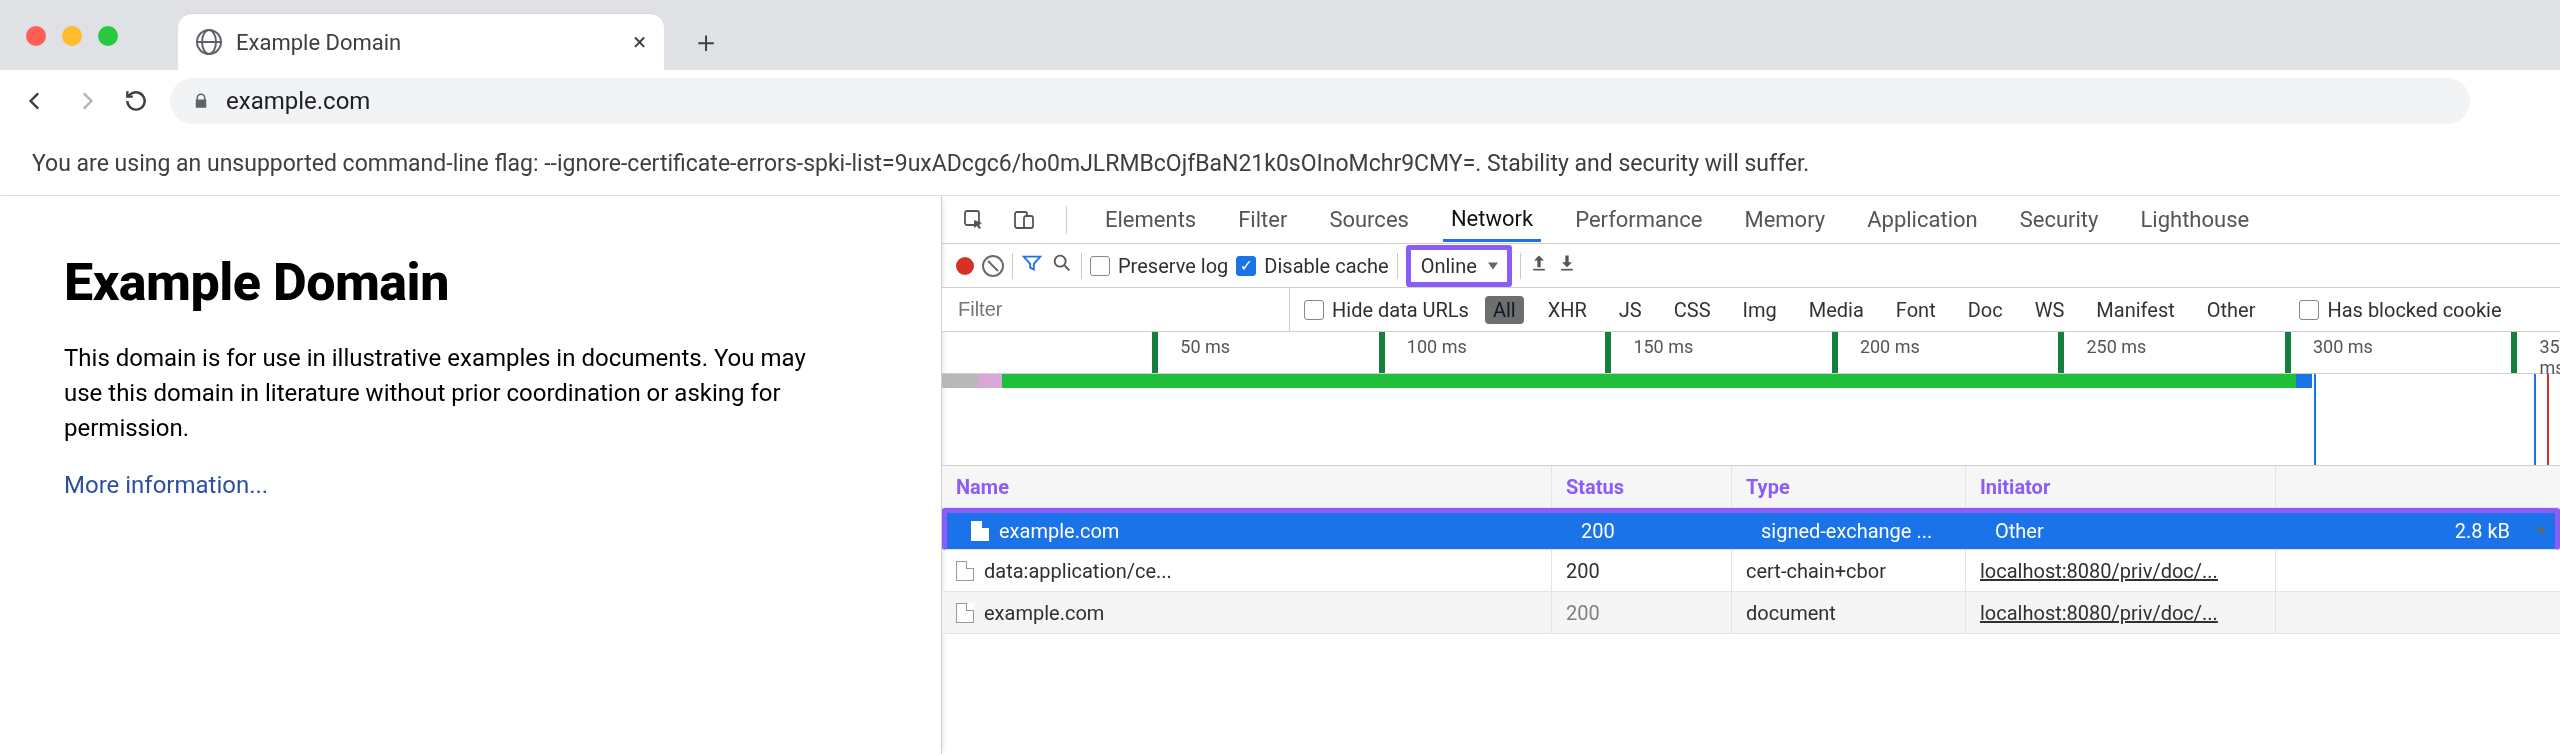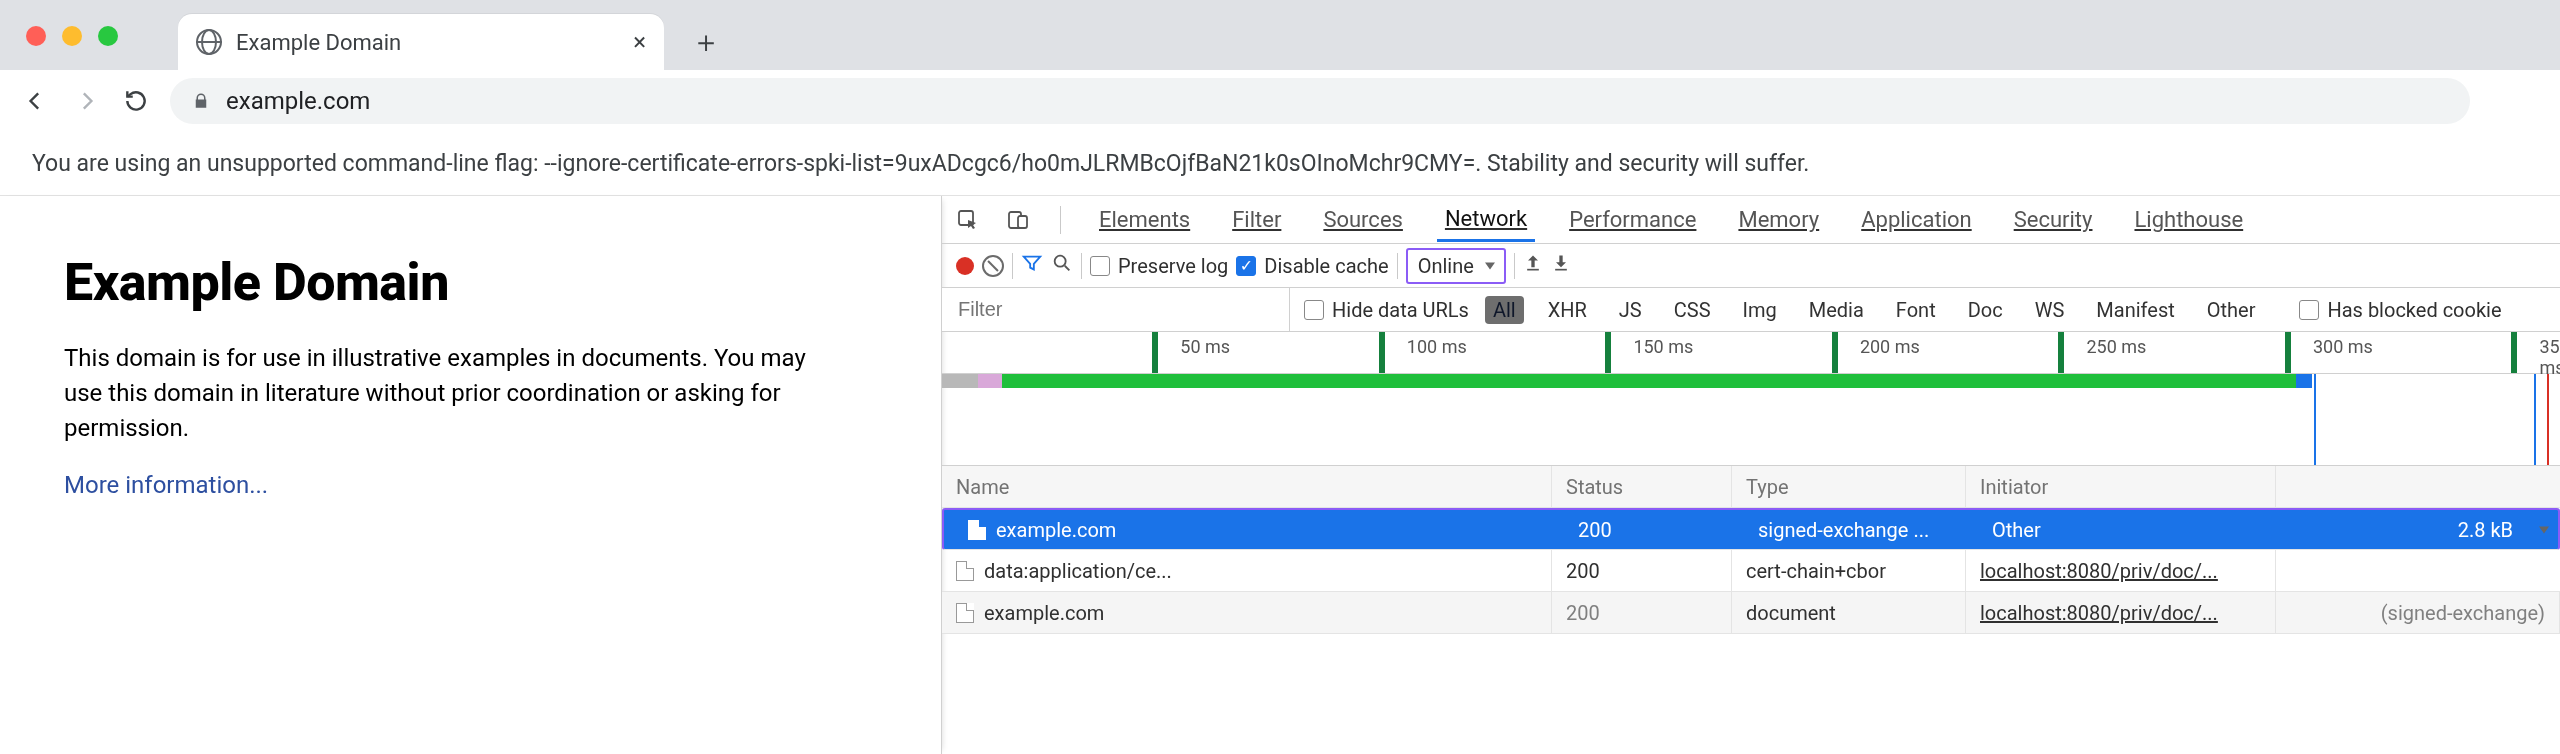--- a/index.html
+++ b/index.html
@@ -30,55 +30,55 @@
   .split{display:flex;height:calc(754px - 70px - 62px - 64px);}
 
   
   .page{width:942px;flex:0 0 942px;padding:56px 64px;border-right:1px solid #d0d0d0;box-shadow:4px 0 6px -4px rgba(0,0,0,.15);}
   .page h1{font-size:52px;font-weight:800;letter-spacing:-0.5px;margin-bottom:28px;}
   .page p{font-size:24px;line-height:1.45;margin-bottom:26px;max-width:760px;}
   .page a{font-size:24px;color:#2d4fa0;text-decoration:none;}
 
   
   .dev{flex:1;display:flex;flex-direction:column;font-size:20px;color:#303030;}
-  .dev-tabs{display:flex;align-items:center;height:48px;border-bottom:1px solid #d0d0d0;padding:0 14px;gap:26px;text-decoration:underline;}
+  .dev-tabs{display:flex;align-items:center;height:48px;border-bottom:1px solid #d0d0d0;padding:0 20px;gap:26px;}
   .dev-tabs .sep{width:1px;height:28px;background:#c9c9c9;margin:0 4px;}
   .dtab{padding:8px 8px;color:#555;font-size:22px;}
   .dtab.act{color:#111;border-bottom:3px solid #1a73e8;}
   .dev-tabs svg{display:block;}
 
   .dev-toolbar{display:flex;align-items:center;height:44px;border-bottom:1px solid #d0d0d0;padding:0 14px;gap:8px;}
   .rec{width:18px;height:18px;background:#d93025;border-radius:50%;}
   .noentry{width:22px;height:22px;border:2.5px solid #6b6b6b;border-radius:50%;position:relative;}
   .noentry::after{content:"";position:absolute;left:2px;right:2px;top:50%;border-top:2.5px solid #6b6b6b;transform:translateY(-50%) rotate(45deg);}
   .funnel{color:#1a73e8;}
   .chk{display:flex;align-items:center;gap:8px;font-size:20px;}
   .cb{width:20px;height:20px;border:1.5px solid #888;border-radius:3px;display:inline-flex;align-items:center;justify-content:center;}
   .cb.on{background:#1a73e8;border-color:#1a73e8;color:#fff;font-size:16px;}
-  .sel{border:2px solid #8b5cf6;border-radius:3px;padding:4px 30px 4px 10px;font-size:20px;position:relative;}
+  .sel{border:5px solid #8b5cf6;border-radius:3px;padding:4px 30px 4px 10px;font-size:20px;position:relative;}
   .sel::after{content:"";position:absolute;right:9px;top:50%;width:0;height:0;border-left:5px solid transparent;border-right:5px solid transparent;border-top:7px solid #666;transform:translateY(-50%);}
   .vline{width:1px;height:26px;background:#c9c9c9;}
 
   .filterbar{display:flex;align-items:center;height:44px;border-bottom:1px solid #d0d0d0;}
   .filt-in{border:none;background:#fff;border-right:1px solid #d0d0d0;height:100%;padding:0 16px;font-size:20px;color:#888;width:348px;}
   .pill{padding:2px 8px;border-radius:4px;font-size:20px;color:#333;}
   .pill.on{background:#6e6e6e;color:#0f172a;}
   .types{display:flex;align-items:center;gap:16px;padding-left:14px;}
 
   .timeline{height:42px;border-bottom:1px solid #d0d0d0;position:relative;font-size:18px;color:#555;}
   .tick{position:absolute;top:0;height:100%;border-left:6px solid #15803d;padding-left:22px;display:flex;align-items:flex-start;}
   .tick span{margin-top:4px;}
 
   .overview{height:92px;border-bottom:1px solid #d0d0d0;position:relative;}
   .ov-bar{position:absolute;top:0;height:14px;}
   .ov-ln{position:absolute;top:0;bottom:0;width:2px;}
 
   .table{display:flex;flex-direction:column;}
   .thead,.trow{display:flex;align-items:center;height:42px;border-bottom:1px solid #e4e4e4;font-size:20px;}
-  .thead{background:#f6f6f6;color:#737373;font-weight:400;}
+  .thead{background:#f6f6f6;color:#8b5cf6;font-weight:700;}
   .cell{padding:0 14px;overflow:hidden;text-overflow:ellipsis;white-space:nowrap;border-right:1px solid #e4e4e4;height:100%;display:flex;align-items:center;}
   .c-name{flex:0 0 610px;} .c-status{flex:0 0 180px;} .c-type{flex:0 0 234px;} .c-init{flex:0 0 310px;text-align:center;} .c-size{flex:1;justify-content:flex-end;}
   .trow.sel{background:#1a73e8;color:#fff;}
   .trow.sel .cell{border-right-color:#1a73e8;}
   .ficon{width:18px;height:20px;border:1.5px solid #999;margin-right:10px;background:#fff;position:relative;}
   .ficon::after{content:"";position:absolute;right:-1px;top:-1px;width:7px;height:7px;background:#fff;border-left:1.5px solid #999;border-bottom:1.5px solid #999;}
   .trow.sel .ficon{border-color:#fff;}
   .trow.sel .ficon::after{background:#1a73e8;border-color:#fff;}
   .und{text-decoration:underline;}
   .trow.even{background:#f5f5f5;}
@@ -313,20 +313,17 @@
           </div>
         <div class="cell c-status">
             <span class="dim">200</span>
           </div>
         <div class="cell c-type">
             <span>document</span>
           </div>
         <div class="cell c-init">
             <span class="und">localhost:8080/priv/doc/...</span>
           </div>
-        <div class="cell c-size">
-            <span class="dim">(signed-exchange)</span>
-          </div>
       </div>
     </div>
 
   </div>
 </div>
 
 </body></html>

